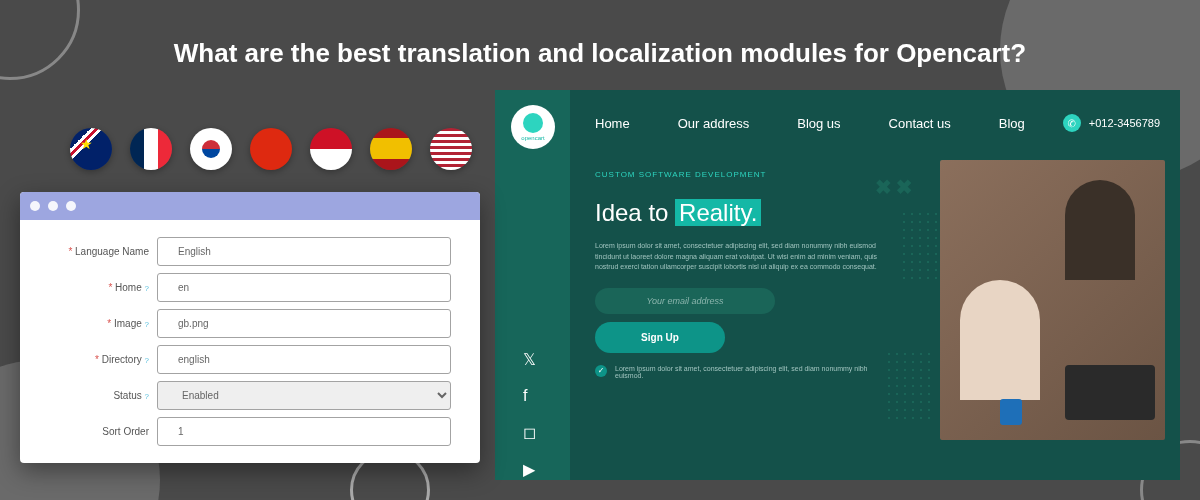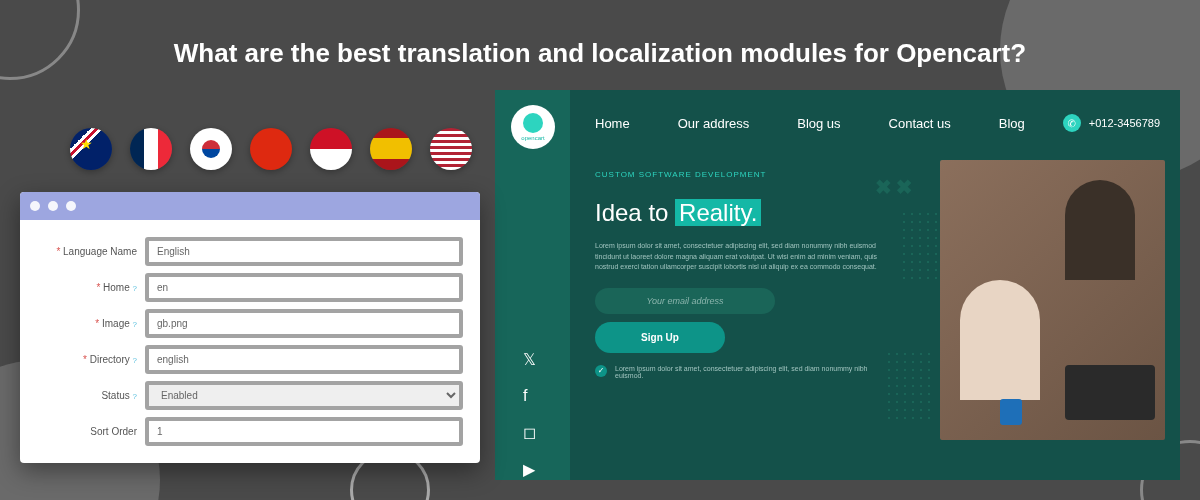--- a/index.html
+++ b/index.html
@@ -18,25 +18,25 @@
 .flag-kr::after{content:"";position:absolute;width:18px;height:18px;border-radius:50%;background:linear-gradient(180deg,#cd2e3a 50%,#0047a0 50%);top:50%;left:50%;transform:translate(-50%,-50%)}
 .flag-cn{background:#de2910}
 .flag-cn::after{content:"★";color:#ffde00;position:absolute;top:8px;left:10px;font-size:14px}
 .flag-id{background:linear-gradient(180deg,#ce1126 50%,#fff 50%)}
 .flag-es{background:linear-gradient(180deg,#aa151b 25%,#f1bf00 25%,#f1bf00 75%,#aa151b 75%)}
 .flag-us{background:repeating-linear-gradient(180deg,#b22234 0,#b22234 3px,#fff 3px,#fff 6px)}
 .form-window{position:absolute;top:192px;left:20px;width:460px;background:#fff;border-radius:4px;box-shadow:0 8px 24px rgba(0,0,0,0.4);z-index:5}
 .window-bar{background:#9da6e0;height:28px;border-radius:4px 4px 0 0;display:flex;align-items:center;padding:0 10px;gap:8px}
 .dot{width:10px;height:10px;background:#fff;border-radius:50%;opacity:0.9}
 .form-body{padding:10px 12px}
-.form-row{display:flex;align-items:center;margin:7px 5px}
+.form-row{display:flex;align-items:center;margin:7px 17px}
 .form-label{width:108px;text-align:right;font-size:10px;color:#555;padding-right:8px}
 .req{color:#d9534f}
 .help{color:#5bc0de;font-size:8px}
-.form-input{flex:1;border:4px solid #a3a3a3;border-radius:3px;padding:4px 8px;font-size:10px;color:#666;height:29px}
+.form-input{flex:1;border:1px solid #a3a3a3;border-radius:3px;padding:4px 20px;font-size:10px;color:#666;height:29px}
 .website{position:absolute;top:90px;left:495px;width:685px;height:390px;background:#14514a;z-index:3;overflow:hidden}
 .site-sidebar{position:absolute;left:0;top:0;width:75px;height:100%;background:#17665a}
 .site-logo{position:absolute;top:15px;left:16px;width:44px;height:44px;background:#fff;border-radius:50%;display:flex;align-items:center;justify-content:center;flex-direction:column}
 .logo-icon{width:20px;height:20px;background:#2dd4bf;border-radius:50%}
 .logo-text{font-size:6px;color:#14b8a6;margin-top:2px}
 .social{position:absolute;left:28px;top:260px;display:flex;flex-direction:column;gap:18px;color:#fff;font-size:16px}
 .nav{position:absolute;top:26px;left:100px;display:flex;gap:48px;color:#fff;font-size:13px}
 .phone{position:absolute;top:24px;right:20px;color:#fff;font-size:11px;display:flex;align-items:center;gap:8px}
 .phone-icon{width:18px;height:18px;background:#2dd4bf;border-radius:50%;display:flex;align-items:center;justify-content:center;font-size:10px}
 .hero{position:absolute;top:80px;left:100px;width:330px}

